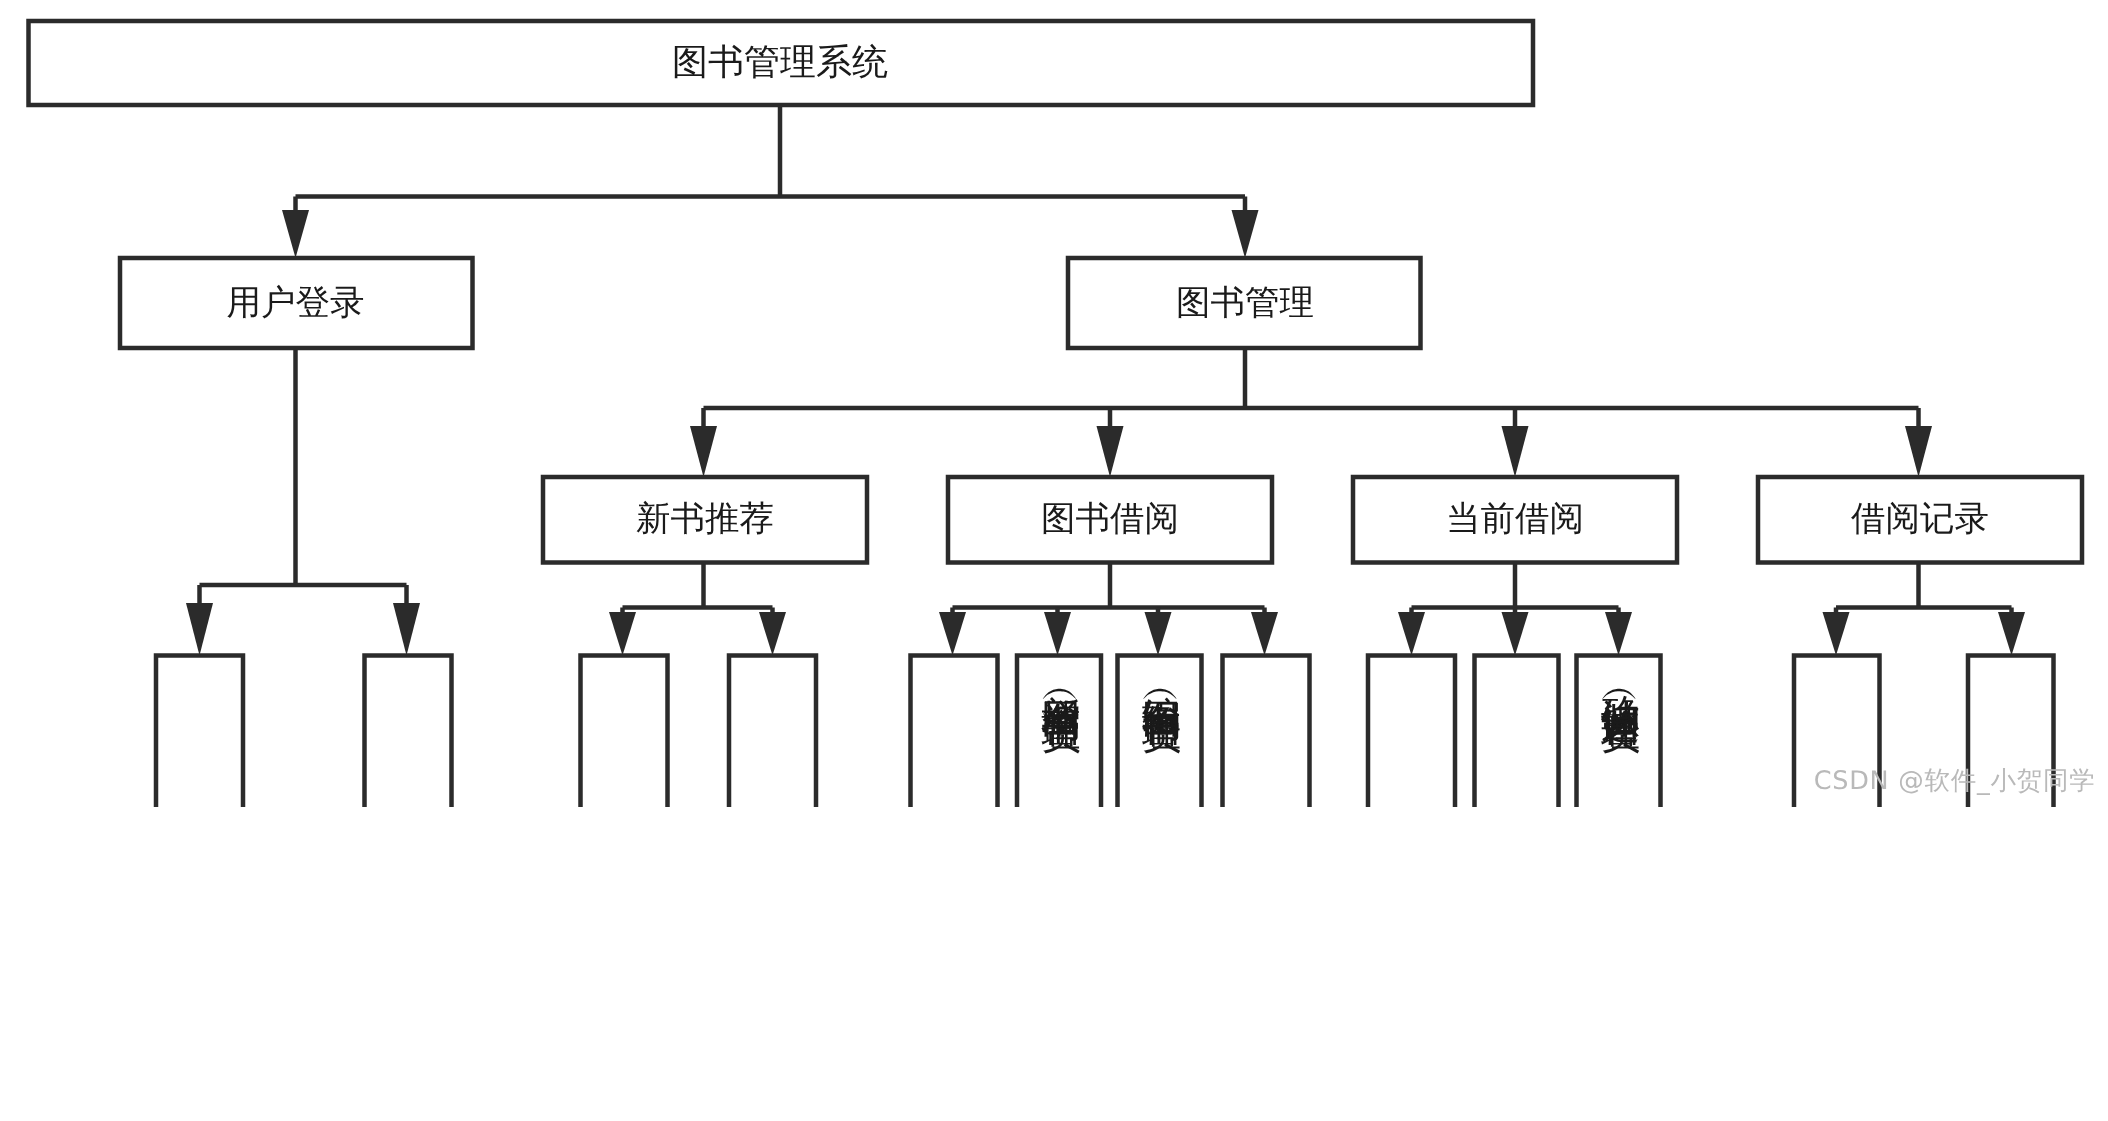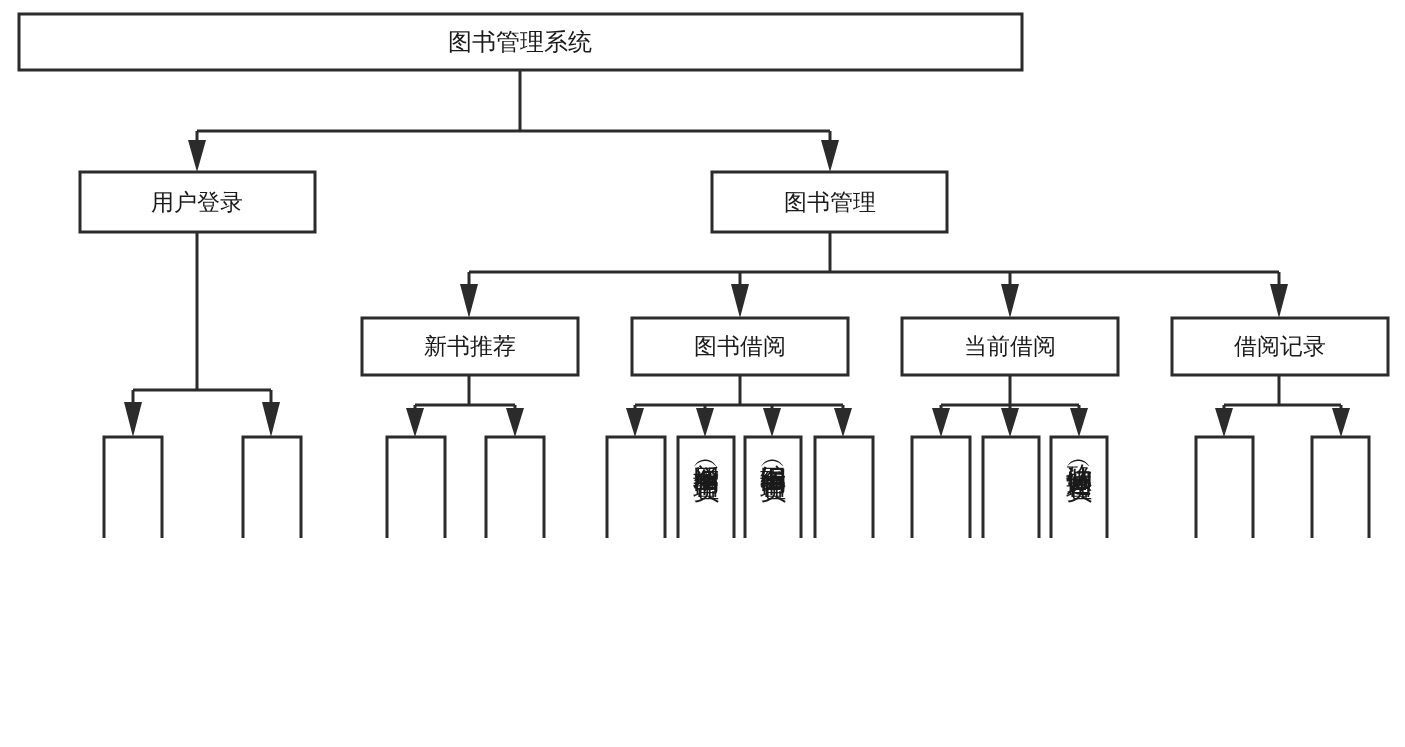--- a/index.html
+++ b/index.html
@@ -246,14 +246,15 @@
     <span class="leaf-label" style="margin-top:6px;">确认归还（管理员）</span>
   </div>
 
   <div class="leaf-label-wrap" style="left:1196px; top:437px; width:57px; height:298px;">
     <span class="leaf-label">新增借阅记录</span>
   </div>
   <div class="leaf-label-wrap" style="left:1312px; top:437px; width:57px; height:298px;">
     <span class="leaf-label">查询借阅记录</span>
   </div>
 
+  <div id="watermark">CSDN @软件_小贺同学</div>
 
 </div>
 
 </body></html>

